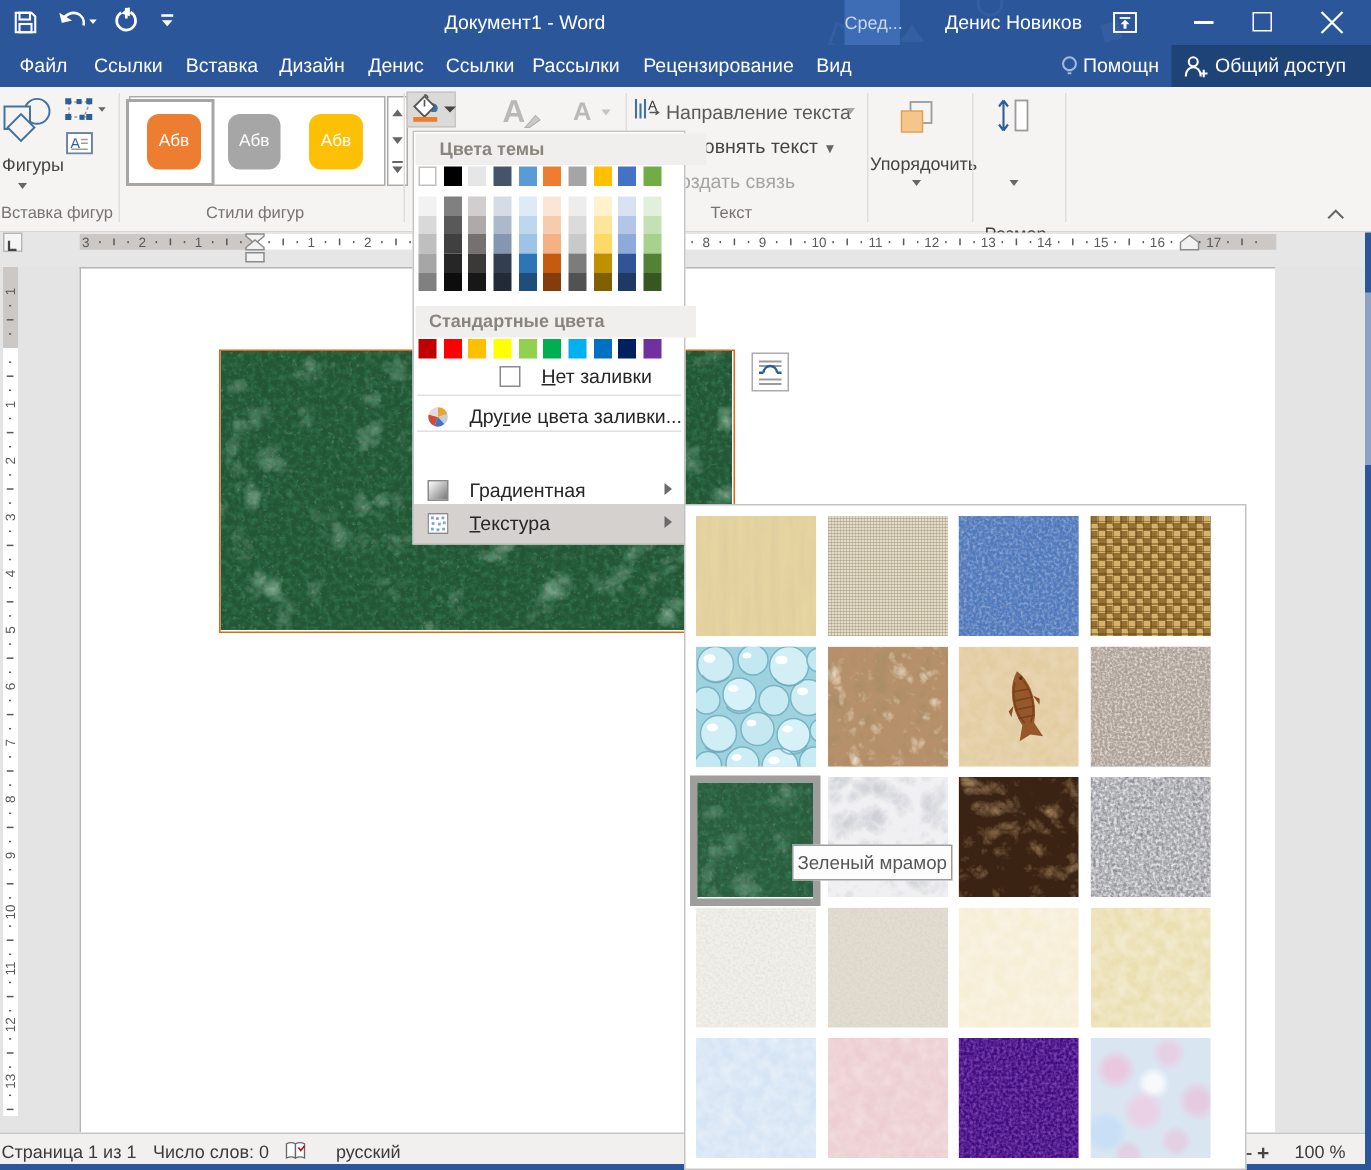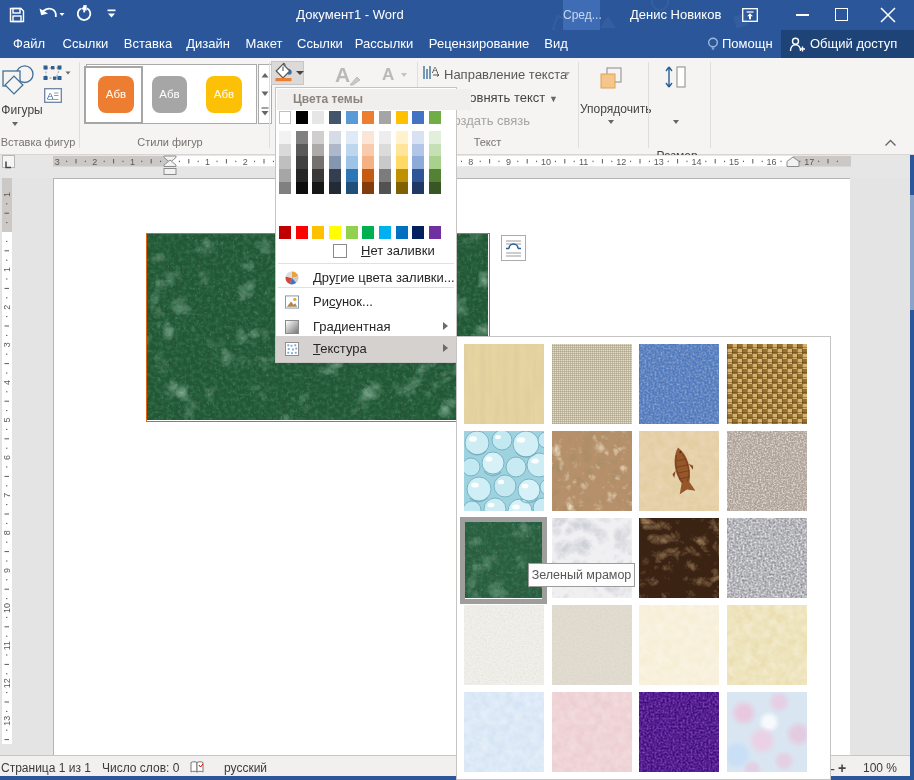--- a/index.html
+++ b/index.html
@@ -153,21 +153,21 @@
   <svg class="abs" style="left:879px;top:6px" width="18" height="18" viewBox="0 0 18 18">
     <path d="M2 2 L16 16 M16 2 L2 16" stroke="#fff" stroke-width="1.5"></path>
   </svg>
 </div>
 
 <div class="abs" id="tabrow">
   <div class="tab" style="left:8px;width:42px;text-align:center;">Файл</div>
   <div class="tab" style="left:58px;width:55px;text-align:center;">Ссылки</div>
   <div class="tab" style="left:122px;width:52px;text-align:center;">Вставка</div>
   <div class="tab" style="left:185px;width:46px;text-align:center;">Дизайн</div>
-  <div class="tab" style="left:243px;width:42px;text-align:center;">Макет</div>
+  <div class="tab" style="left:243px;width:42px;text-align:center;">Денис</div>
   <div class="tab" style="left:297px;width:46px;text-align:center;">Ссылки</div>
   <div class="tab" style="left:354px;width:60px;text-align:center;">Рассылки</div>
   <div class="tab" style="left:427px;width:104px;text-align:center;">Рецензирование</div>
   <div class="tab" style="left:543px;width:26px;text-align:center;">Вид</div>
 
   <svg class="abs" style="left:706px;top:7px" width="14" height="15" viewBox="0 0 14 15">
     <circle cx="7" cy="5.5" r="4.3" fill="none" stroke="#9fb8dd" stroke-width="1.4"></circle>
     <path d="M5.4 9.8 h3.2 M5.8 11.8 h2.4" stroke="#9fb8dd" stroke-width="1.3"></path>
   </svg>
   <div class="tab" style="left:722px;width:56px;color:#ffffff;">Помощн</div>
@@ -555,20 +555,21 @@
       <div class="sw" style="left:136.2px;top:55.7px;height:12.7px;background:#B4C6E7;"></div>
       <div class="sw" style="left:136.2px;top:68.4px;height:12.7px;background:#8EAADB;"></div>
       <div class="sw" style="left:136.2px;top:81.1px;height:12.7px;background:#2F5597;"></div>
       <div class="sw" style="left:136.2px;top:93.8px;height:12.7px;background:#1F3864;"></div>
       <div class="sw" style="left:152.85px;top:43px;height:12.7px;background:#E2EFDA;"></div>
       <div class="sw" style="left:152.85px;top:55.7px;height:12.7px;background:#C5E0B4;"></div>
       <div class="sw" style="left:152.85px;top:68.4px;height:12.7px;background:#A9D18E;"></div>
       <div class="sw" style="left:152.85px;top:81.1px;height:12.7px;background:#548235;"></div>
       <div class="sw" style="left:152.85px;top:93.8px;height:12.7px;background:#375623;"></div>
     </div>
+  <div class="mhdr" style="top:116px;">Стандартные цвета</div>
   <div id="stdrow">
       <div class="sw" style="left:3px;top:138px;background:#C00000;"></div>
       <div class="sw" style="left:19.65px;top:138px;background:#FF0000;"></div>
       <div class="sw" style="left:36.3px;top:138px;background:#FFC000;"></div>
       <div class="sw" style="left:52.949999999999996px;top:138px;background:#FFFF00;"></div>
       <div class="sw" style="left:69.6px;top:138px;background:#92D050;"></div>
       <div class="sw" style="left:86.25px;top:138px;background:#00B050;"></div>
       <div class="sw" style="left:102.89999999999999px;top:138px;background:#00B0F0;"></div>
       <div class="sw" style="left:119.54999999999998px;top:138px;background:#0070C0;"></div>
       <div class="sw" style="left:136.2px;top:138px;background:#002060;"></div>
@@ -585,28 +586,20 @@
       <circle cx="7.5" cy="7.5" r="7" fill="#eee"></circle>
       <path d="M7.5 7.5 L7.5 0.5 A7 7 0 0 1 14.2 5.5 Z" fill="#e8a33d"></path>
       <path d="M7.5 7.5 L14.2 5.5 A7 7 0 0 1 12 12.5 Z" fill="#c8ccd0"></path>
       <path d="M7.5 7.5 L12 12.5 A7 7 0 0 1 5 14 Z" fill="#4472c4"></path>
       <path d="M7.5 7.5 L5 14 A7 7 0 0 1 0.8 5.8 Z" fill="#d04a3a"></path>
       <path d="M7.5 7.5 L0.8 5.8 A7 7 0 0 1 7.5 0.5 Z" fill="#ddd"></path>
     </svg>
     <div class="mi-txt">Дру<u>г</u>ие цвета заливки...</div>
   </div>
   <div class="abs" style="left:2px;top:199px;width:176px;height:1px;background:#e2e0de;"></div>
-  <div class="menuitem" style="top:201px;">
-    <svg class="mi-ico" width="15" height="14" viewBox="0 0 15 14">
-      <rect x="0.5" y="0.5" width="14" height="13" fill="#fff" stroke="#7d92ac" stroke-width="1"></rect>
-      <circle cx="10.5" cy="4.2" r="1.8" fill="#e8a33d"></circle>
-      <path d="M2 12 L6.5 6.5 L9.2 10 L11 8.3 L13 12 Z" fill="#b08850"></path>
-    </svg>
-    <div class="mi-txt">Ри<u>с</u>унок...</div>
-  </div>
   <div class="menuitem" style="top:248px;height:26px;background:#d4d1ce;">
     <svg class="mi-ico" width="15" height="15" viewBox="0 0 15 15">
       <rect x="0.5" y="0.5" width="14" height="14" fill="#fff" stroke="#8a8a8a" stroke-width="1"></rect>
       <g fill="#7da7cf">
         <rect x="2.5" y="2.5" width="2" height="2"></rect>
           <rect x="6" y="3" width="2" height="2"></rect>
           <rect x="10" y="2.5" width="2" height="2"></rect>
         <rect x="3" y="6.5" width="2" height="2"></rect>
           <rect x="7.5" y="7" width="2" height="2"></rect>
           <rect x="11" y="6" width="2" height="2"></rect>

